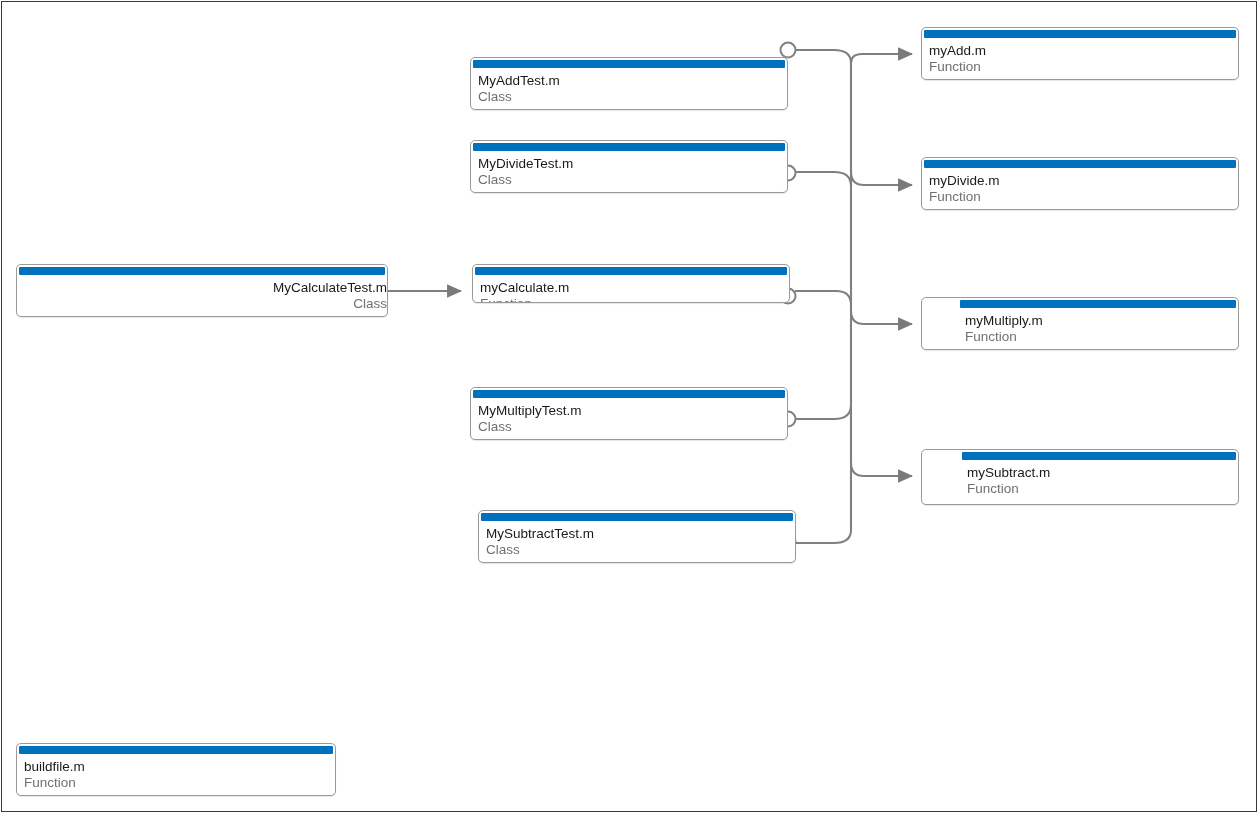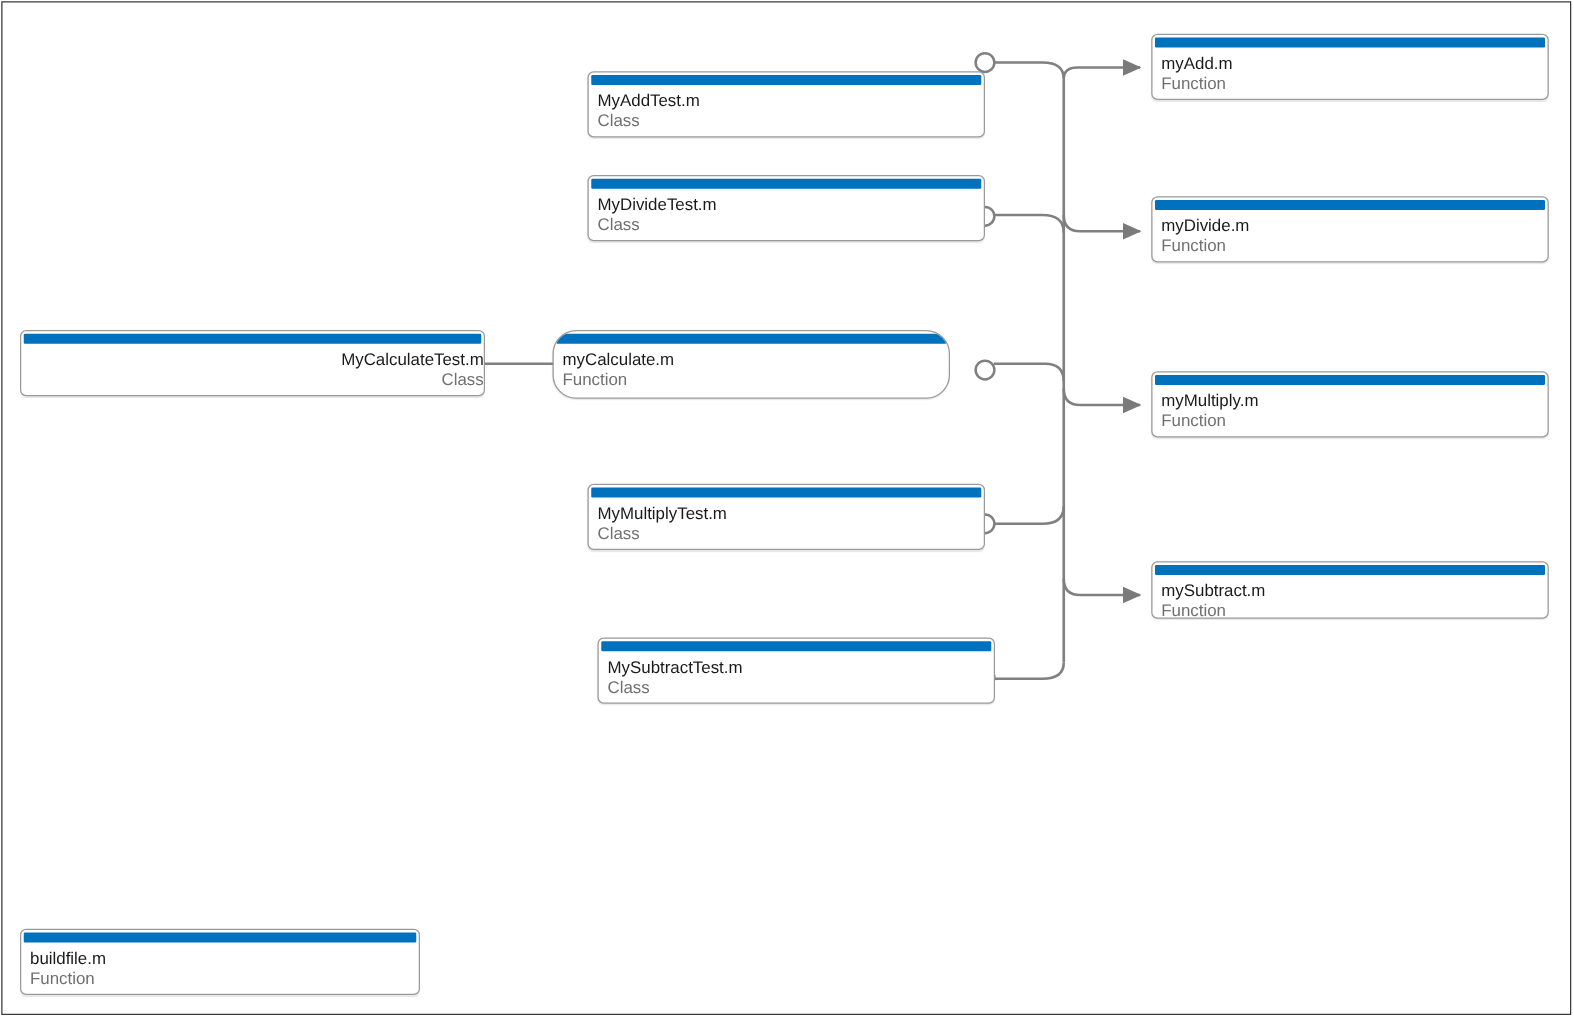--- a/index.html
+++ b/index.html
@@ -139,21 +139,21 @@
   </div>
 
   <div class="node" style="left:470px; top:140px; width:318px; height:53px;">
     <div class="node-header"></div>
     <div class="node-body">
       <div class="node-title">MyDivideTest.m</div>
       <div class="node-subtitle">Class</div>
     </div>
   </div>
 
-  <div class="node" style="left:442px; top:264px; width:318px; height:55px;border-radius:19px;">
+  <div class="node" style="left:472px; top:264px; width:318px; height:39px;">
     <div class="node-header"></div>
     <div class="node-body">
       <div class="node-title">myCalculate.m</div>
       <div class="node-subtitle">Function</div>
     </div>
   </div>
 
   <div class="node" style="left:470px; top:387px; width:318px; height:53px;">
     <div class="node-header"></div>
     <div class="node-body">
@@ -179,29 +179,29 @@
   </div>
 
   <div class="node" style="left:921px; top:157px; width:318px; height:53px;">
     <div class="node-header"></div>
     <div class="node-body">
       <div class="node-title">myDivide.m</div>
       <div class="node-subtitle">Function</div>
     </div>
   </div>
 
-  <div class="node" style="left:921px; top:297px; width:318px; height:53px;">
+  <div class="node" style="left:921px; top:297px; width:318px; height:53px;padding-left:36px;">
     <div class="node-header"></div>
     <div class="node-body">
       <div class="node-title">myMultiply.m</div>
       <div class="node-subtitle">Function</div>
     </div>
   </div>
 
-  <div class="node" style="left:921px; top:449px; width:318px; height:46px;">
+  <div class="node" style="left:921px; top:449px; width:318px; height:56px;padding-left:38px;">
     <div class="node-header"></div>
     <div class="node-body">
       <div class="node-title">mySubtract.m</div>
       <div class="node-subtitle">Function</div>
     </div>
   </div>
 
   <div id="frame"></div>
 </div>
 

